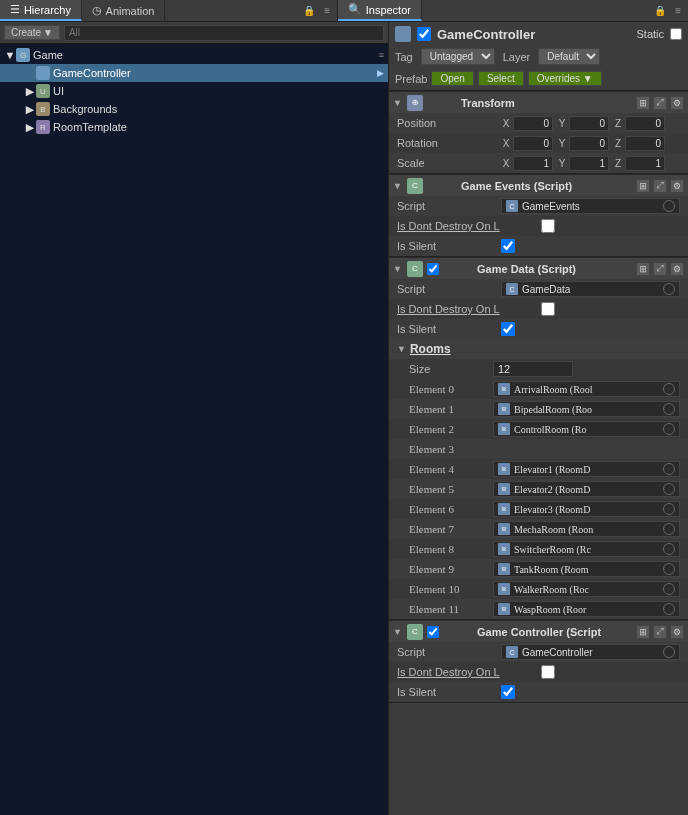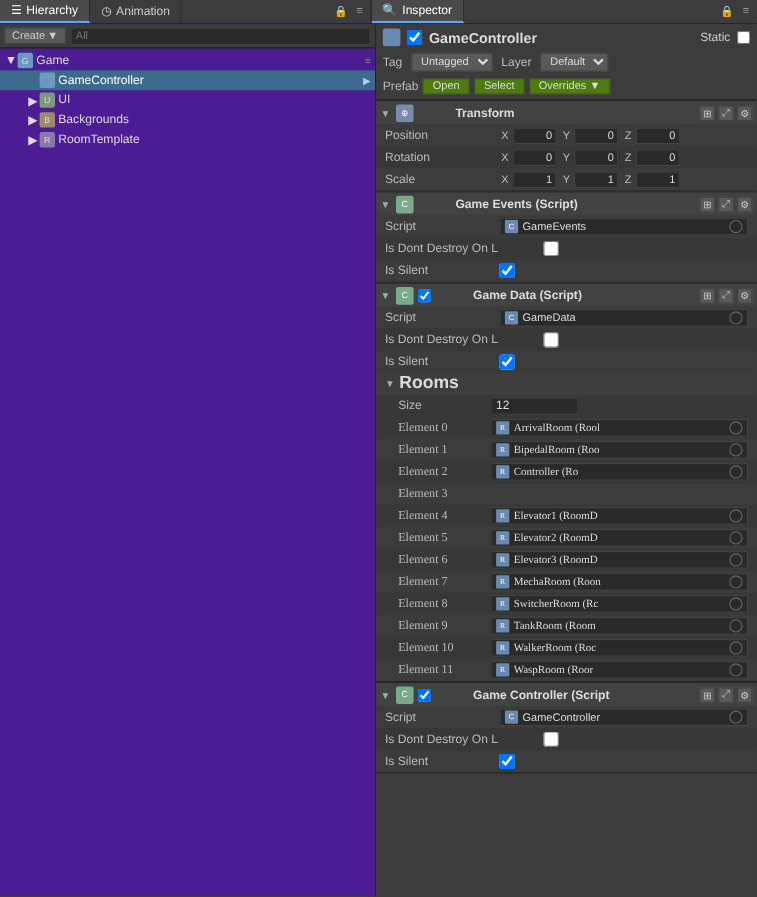--- a/index.html
+++ b/index.html
@@ -17,22 +17,22 @@
 
     
     .main-layout {
       display: flex;
       flex: 1;
       overflow: hidden;
     }
 
     
     .hierarchy-panel {
-      width: 342px;
-      background: #4c1d95;
+      width: 389px;
+      background: #0f172a;
       border-right: 1px solid #222;
       display: flex;
       flex-direction: column;
     }
     .hierarchy-toolbar {
       display: flex;
       align-items: center;
       padding: 2px 4px;
       background: #3c3c3c;
       border-bottom: 1px solid #1a1a1a;
@@ -262,21 +262,21 @@
       gap: 4px;
     }
     .field-row:nth-child(odd) { background: #383838; }
     .field-row:nth-child(even) { background: #3c3c3c; }
     .field-label {
       font-size: 11px;
       color: #bbb;
       width: 100px;
       flex-shrink: 0;
     }
-    .field-label.wide { width: 140px; }
+    .field-label.wide { width: 140px; text-decoration: underline; }
     .field-xyz {
       display: flex;
       align-items: center;
       gap: 4px;
       flex: 1;
     }
     .xyz-part {
       display: flex;
       align-items: center;
       gap: 2px;
@@ -344,23 +344,24 @@
       padding: 2px 8px;
       background: #3e3e3e;
       height: 20px;
       gap: 4px;
     }
     .rooms-arrow {
       font-size: 9px;
       color: #aaa;
     }
     .rooms-label {
-      font-size: 16px;
+      font-size: 12px;
       color: #ddd;
       font-weight: bold;
+      text-decoration: underline;
     }
     .size-row {
       display: flex;
       align-items: center;
       padding: 2px 8px 2px 20px;
       height: 20px;
       background: #383838;
       gap: 4px;
     }
     .size-label {
@@ -693,21 +694,21 @@
     <div class="element-ref">
       <div class="ref-icon">R</div>
       <span class="ref-text">BipedalRoom (Roo</span>
       <div class="ref-circle"></div>
     </div>
   </div>
             <div class="element-row">
     <span class="element-label">Element 2</span>
     <div class="element-ref">
       <div class="ref-icon">R</div>
-      <span class="ref-text">Controller (Ro</span>
+      <span class="ref-text">ControlRoom (Ro</span>
       <div class="ref-circle"></div>
     </div>
   </div>
             <div class="element-row">
     <span class="element-label">Element 3</span>
   </div>
             <div class="element-row">
     <span class="element-label">Element 4</span>
     <div class="element-ref">
       <div class="ref-icon">R</div>

